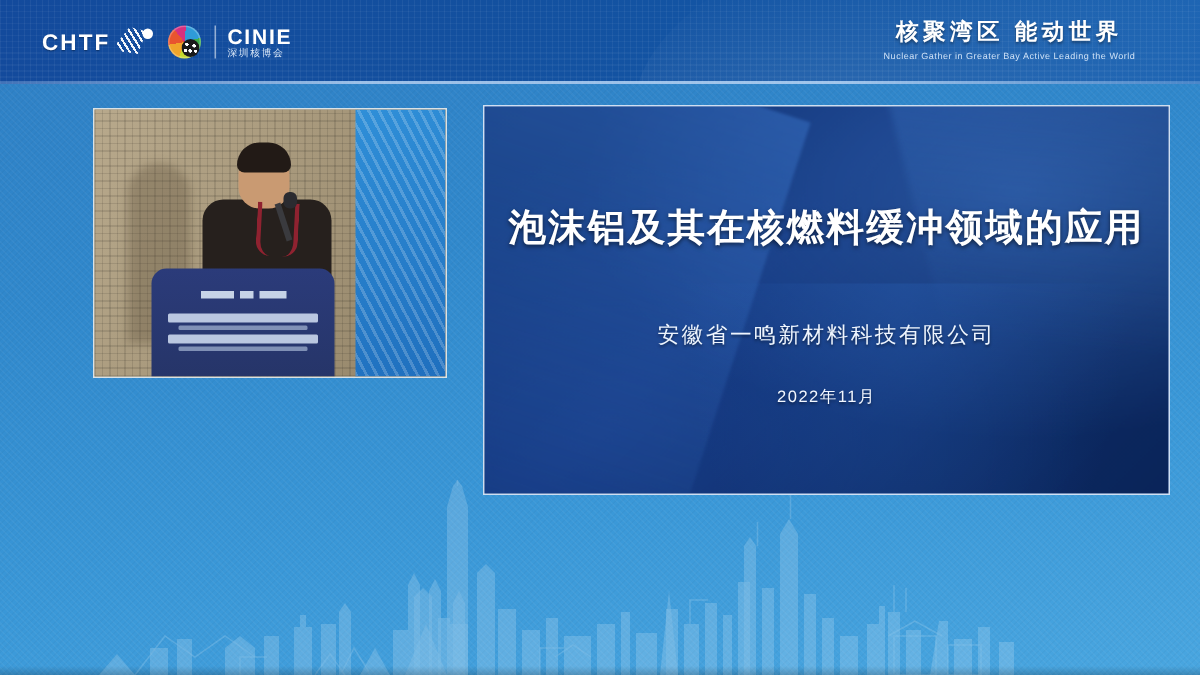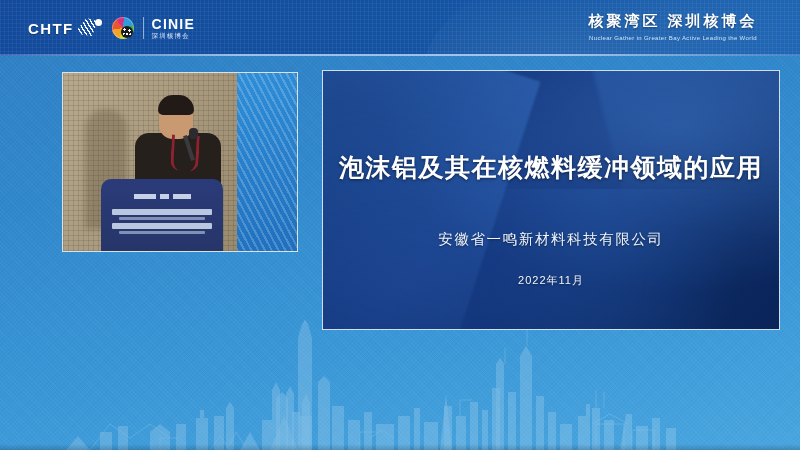--- a/index.html
+++ b/index.html
@@ -182,21 +182,21 @@
     position:absolute; right:-70px; top:-60px; width:230px; height:300px;
     background:linear-gradient(200deg, rgba(70,135,215,.38), rgba(15,45,110,0) 70%);
     transform:rotate(-14deg); filter:blur(2px);
   }
   #slide .ray3 {
     position:absolute; left:130px; bottom:-120px; width:300px; height:260px;
     background:radial-gradient(ellipse at 50% 0%, rgba(40,95,180,.35), rgba(0,0,0,0) 70%);
   }
   #slide .content { position:relative; height:100%; display:flex; flex-direction:column; align-items:center; }
   #slide-title {
-    margin-top:80px; color:#ffffff; font-size:25px; font-weight:700; letter-spacing:1.5px;
+    margin-top:64px; color:#ffffff; font-size:25px; font-weight:700; letter-spacing:1.5px;
     text-shadow:0 1px 3px rgba(0,0,0,.55); white-space:nowrap;
   }
   #slide-company {
     margin-top:46px; color:#eef5fe; font-size:14.5px; letter-spacing:1.6px;
     text-shadow:0 1px 2px rgba(0,0,0,.45); white-space:nowrap;
   }
   #slide-date {
     margin-top:24px; color:#f2f7ff; font-size:11px; letter-spacing:1px;
     text-shadow:0 1px 2px rgba(0,0,0,.45); white-space:nowrap;
   }
@@ -297,21 +297,21 @@
     </span>
     <span class="cinie-emblem"></span>
     <span class="divider-v"></span>
     <span class="cinie-block">
       <span class="cinie-main">CINIE</span>
       <span class="cinie-sub">深圳核博会</span>
     </span>
   </div>
 
   <div id="slogan">
-    <div class="cn">核聚湾区 深圳核博会</div>
+    <div class="cn">核聚湾区 能动世界</div>
     <div class="en">Nuclear Gather in Greater Bay Active Leading the World</div>
   </div>
 
   <div id="video-inset">
     <div class="wall"></div>
     <div class="shadow1"></div>
     <div class="panel-blue"></div>
     <div class="speaker-body"></div>
     <div class="speaker-head"></div>
     <div class="speaker-hair"></div>

